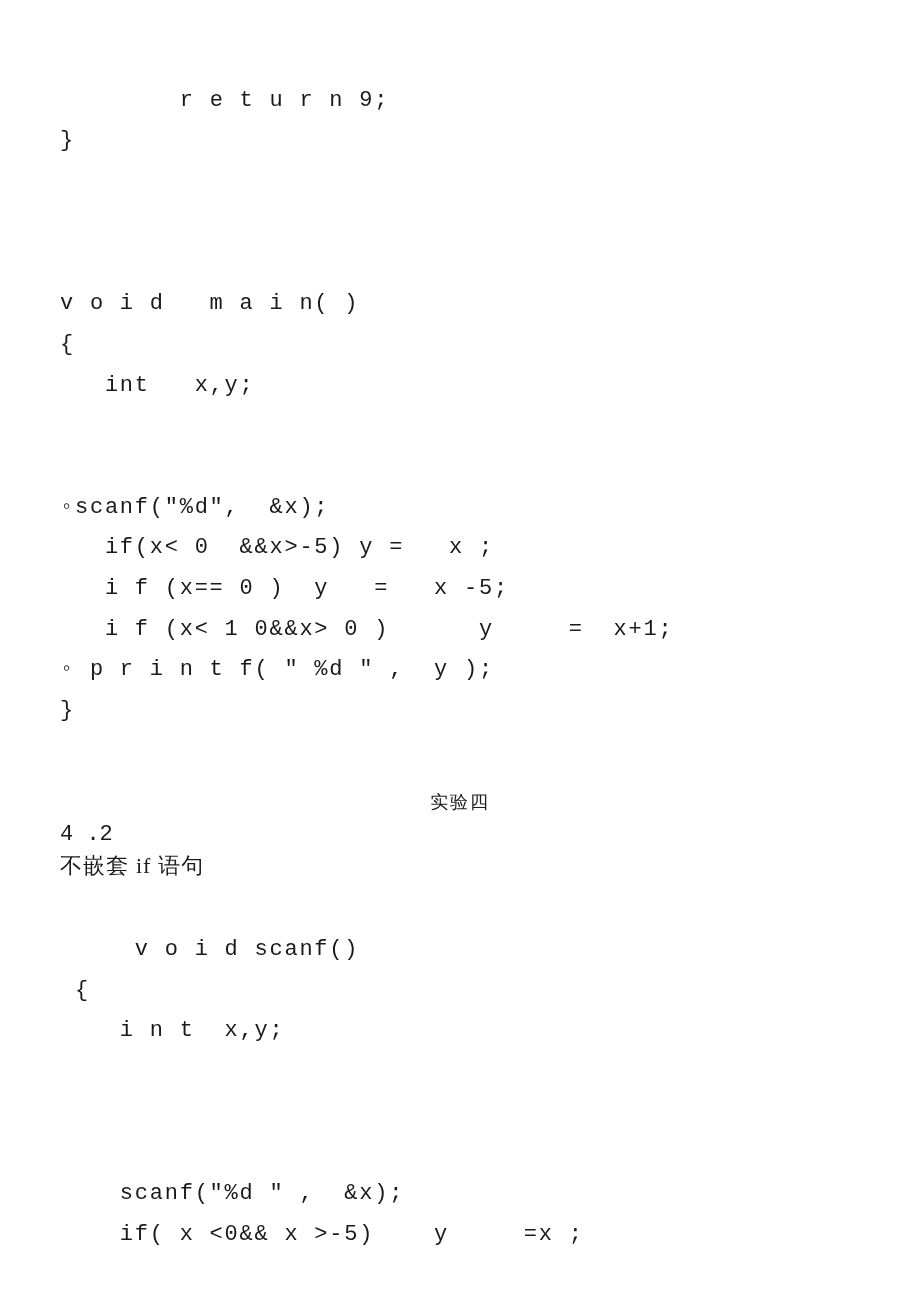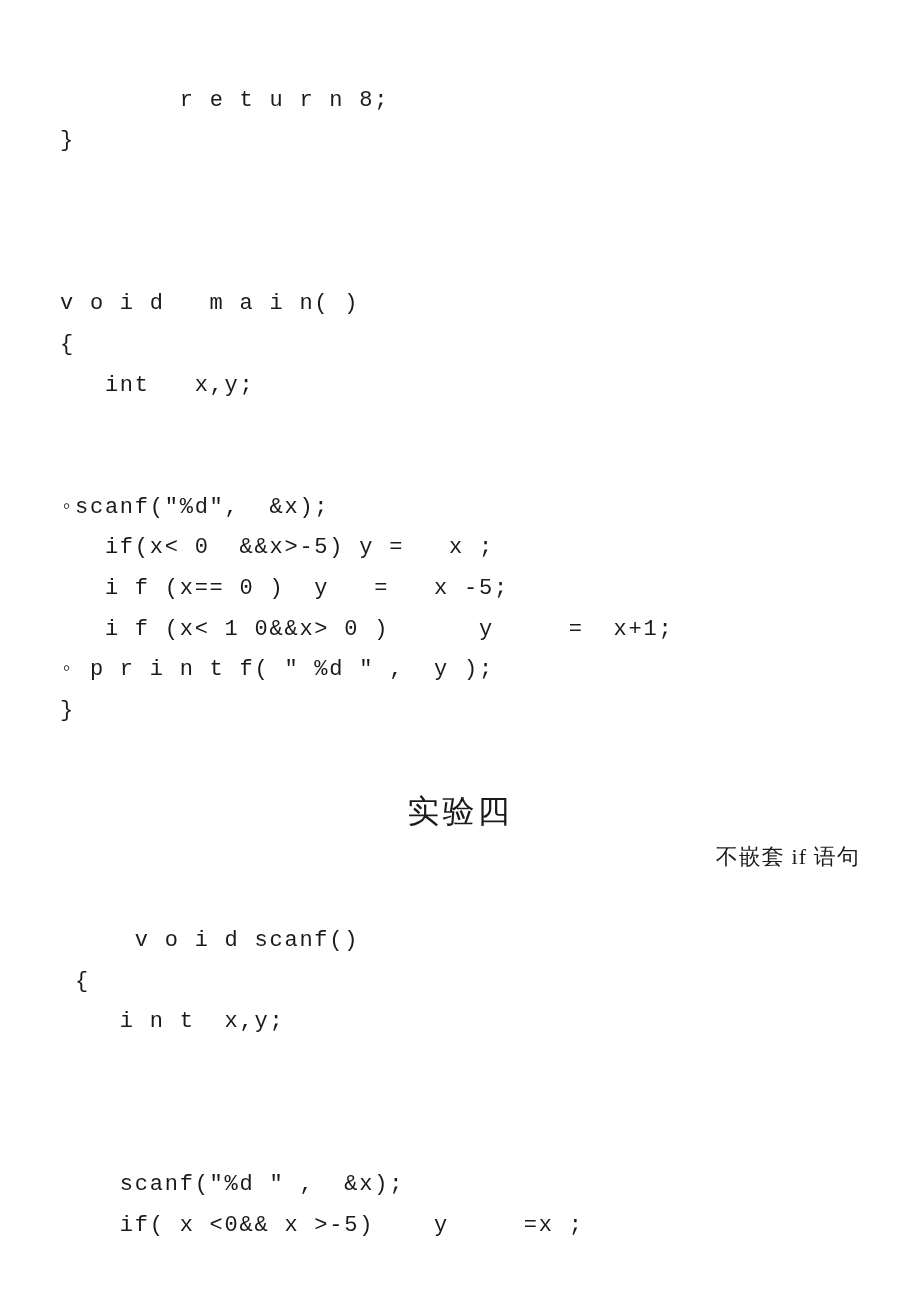--- a/index.html
+++ b/index.html
@@ -19,47 +19,46 @@
 
     .code-block {
       font-size: 22px;
       line-height: 1.85;
       letter-spacing: 0.08em;
       white-space: pre;
     }
 
     .section-title {
       font-family: Liberation Serif, serif;
-      font-size: 32px;
+      font-size: 18px;
       text-align: center;
       margin: 18px 0 8px 0;
       letter-spacing: 0.1em;
     }
 
     .section-number {
       font-size: 22px;
       font-family: 'Courier New', Courier, monospace;
       margin: 4px 0;
     }
 
     .section-desc {
       font-family: 'SimSun', 'STSong', serif;
       font-size: 22px;
       margin: 4px 0 8px 0;
       letter-spacing: 0.05em;
-      text-align: right;
     }
   </style>
 </head>
 <body>
 
 <div>
 
   <div class="code-block">
-    <span>    r e t u r n 8;</span>
+    <span>    r e t u r n 9;</span>
 <span>}</span>
 
 <span> </span>
 <span> </span>
 <span>v o i d   m a i n( )</span>
 <span>{</span>
 <span>   int   x,y;</span>
 
 <span> </span>
 <span>◦scanf("%d",  &amp;x);</span>
@@ -67,20 +66,23 @@
 <span>   i f (x== 0 )  y   =   x -5;</span>
 <span>   i f (x&lt; 1 0&amp;&amp;x&gt; 0 )      y     =  x+1;</span>
 <span>◦ p r i n t f( " %d " ,  y );</span>
 <span>}</span>
   </div>
 
   <div class="section-title">
     <span>实验四</span>
   </div>
 
+  <div class="section-number">
+    <span> 4 .2</span>
+  </div>
 
   <div class="section-desc">
     <span>不嵌套 if 语句</span>
   </div>
 
   <div class="code-block">
     <span> v o i d scanf()</span>
 <span> {</span>
 <span>    i n t  x,y;</span>
 

